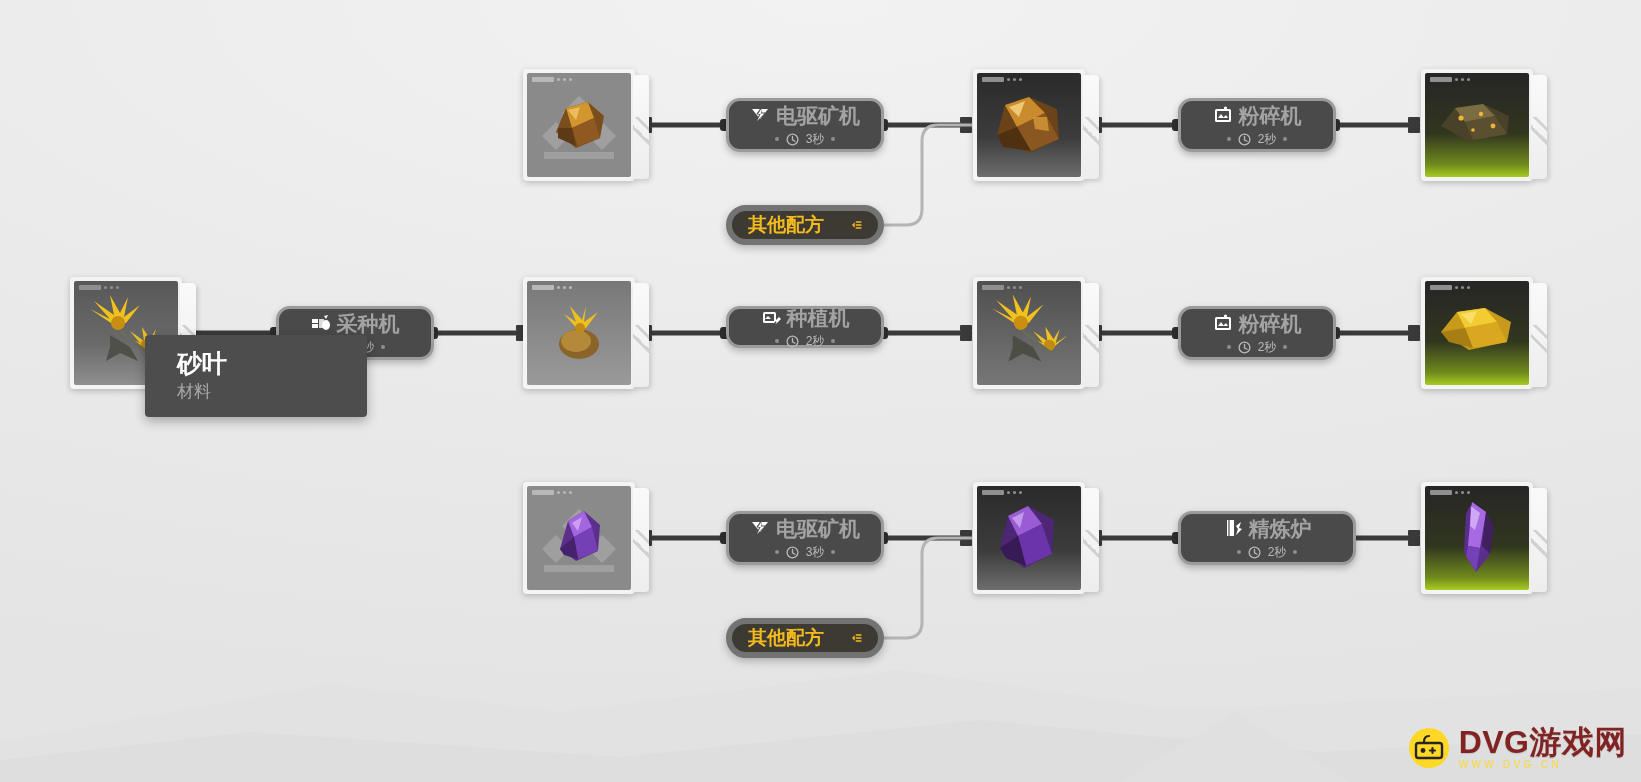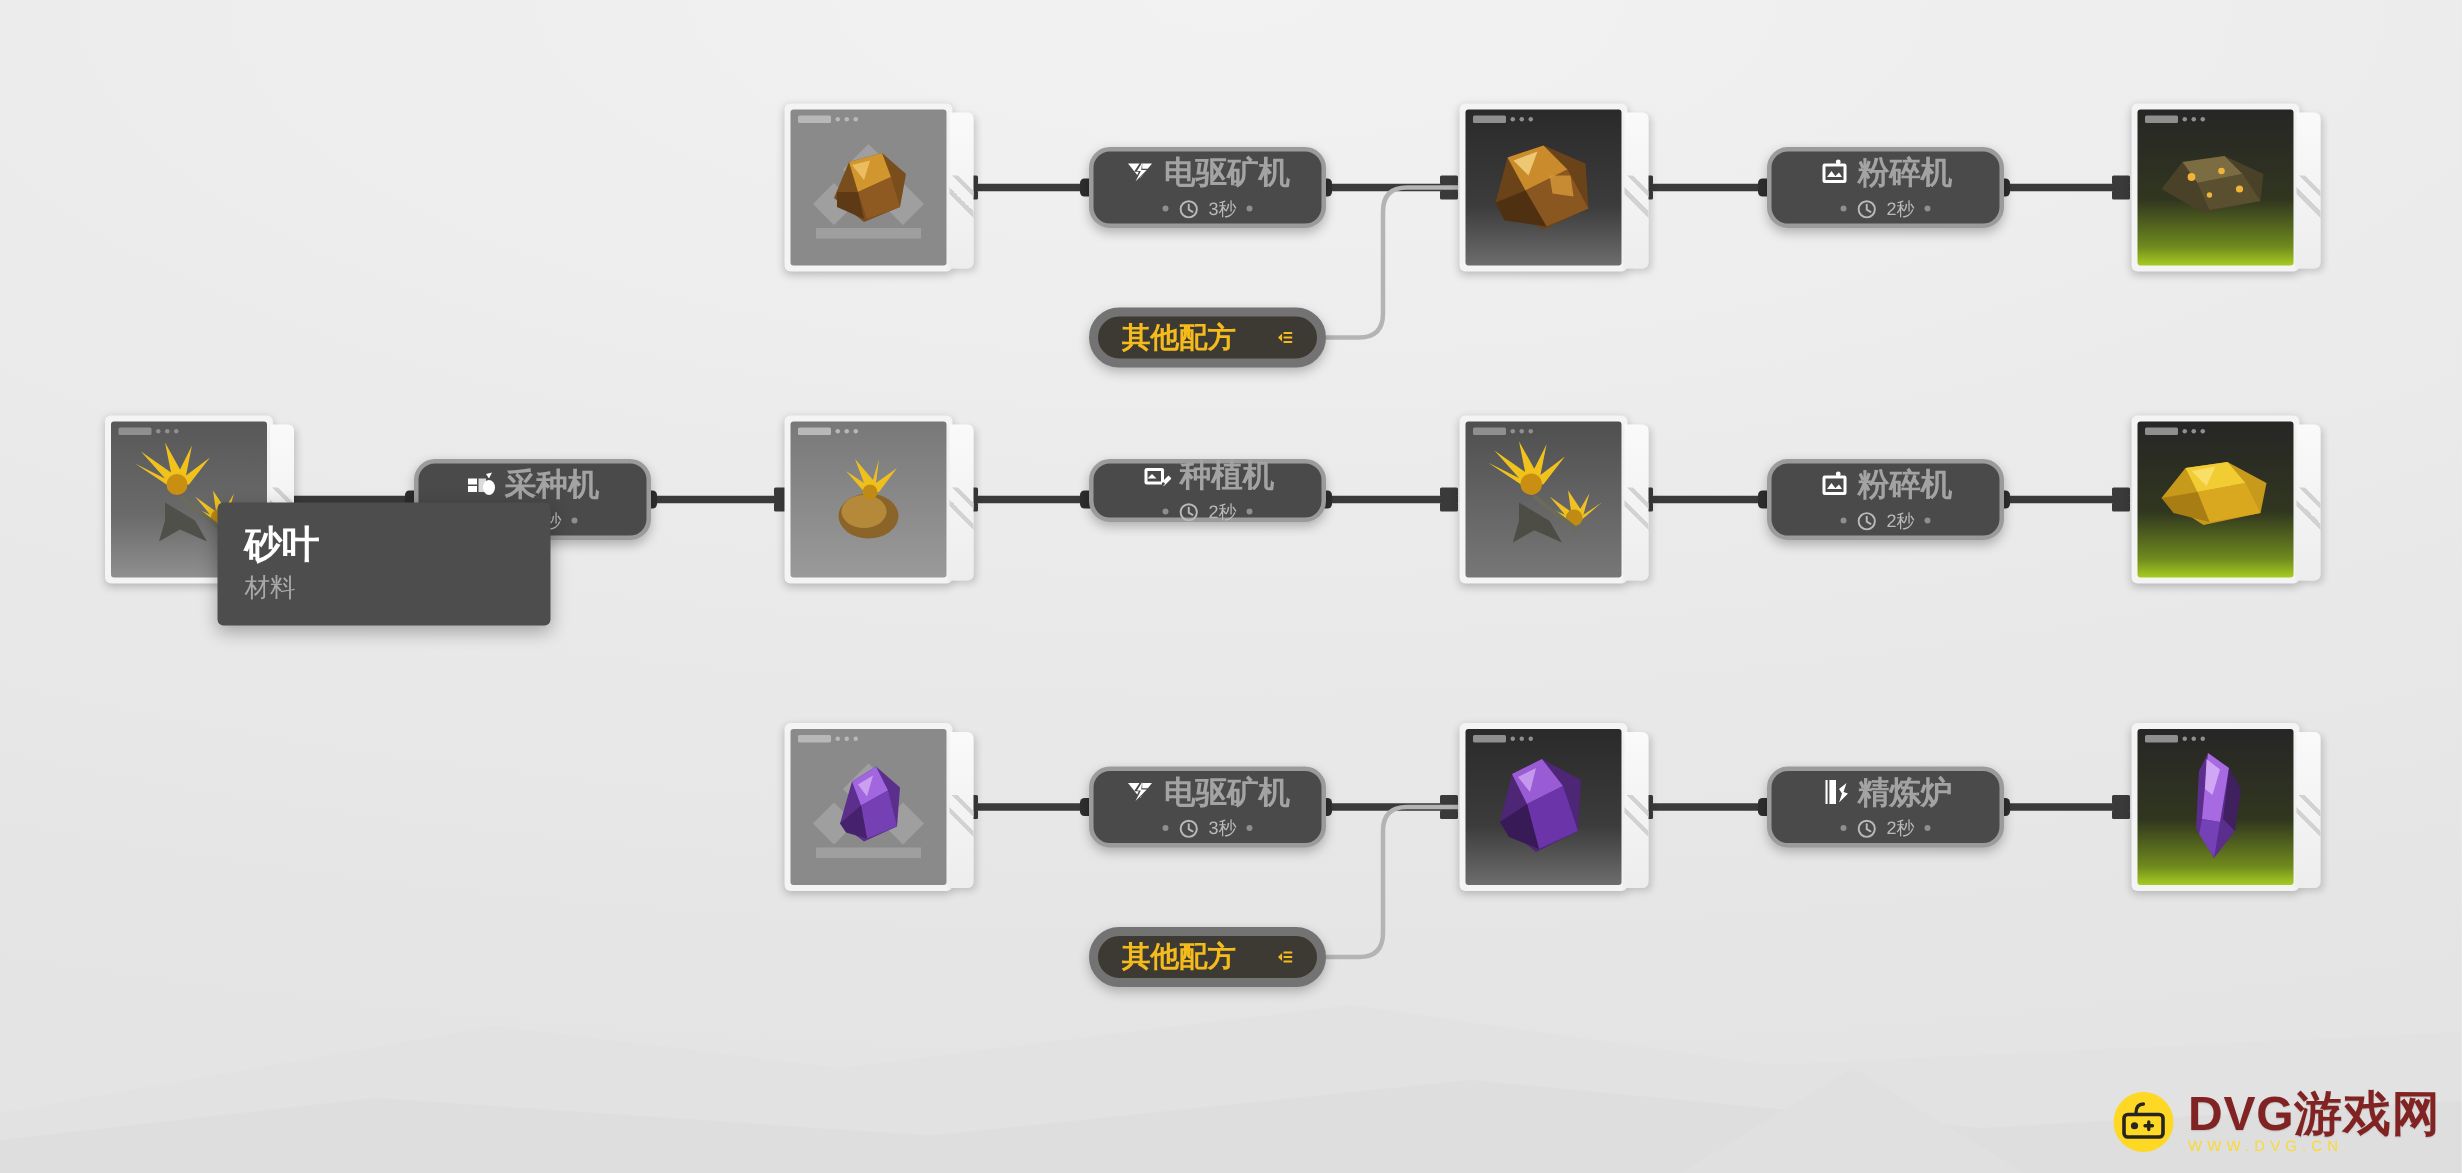--- a/index.html
+++ b/index.html
@@ -104,21 +104,21 @@
     z-index:8;
     cursor:pointer;
   }
   .recipe-pill .lbl{ color:#f5bb1d; font-size:19px; font-weight:bold; white-space:nowrap; }
 
   
   #tooltip{
     position:absolute;
     background:#4d4d4d;
     border-radius:4px;
-    padding:14px 18px 16px 18px;
+    padding:14px 18px 16px 32px;
     min-width:210px;
     box-shadow:0 4px 12px rgba(0,0,0,.3);
     z-index:30;
   }
   #tooltip .tt-title{ color:#fff; font-size:25px; font-weight:bold; line-height:1.15; }
   #tooltip .tt-sub{ color:#a8a8a8; font-size:17px; margin-top:4px; line-height:1.15; }
 
   
   #watermark{
     position:absolute; right:14px; bottom:12px;
@@ -542,21 +542,21 @@
       <svg class="thumb" width="78" height="72" viewBox="0 0 78 72">
         <path d="M10 46 L18 14 L38 4 L64 18 L62 52 L34 66 Z" fill="#4d2676"></path>
         <path d="M18 14 L38 4 L52 22 L28 34 Z" fill="#9a5cd4"></path>
         <path d="M28 34 L52 22 L62 52 L36 64 Z" fill="#6b34a8"></path>
         <path d="M10 46 L28 34 L36 64 L16 56 Z" fill="#371a56"></path>
         <path d="M22 16 L34 10 L30 26 Z" fill="#c9a0ef" opacity=".9"></path>
       </svg>
     </div>
   </div>
 
-  <div class="machine" style="left:1178px; top:511px; width:158px; height:54px;">
+  <div class="machine" style="left:1178px; top:511px; width:178px; height:54px;">
     <div class="machine-title">
       <svg width="20" height="20" viewBox="0 0 20 20">
         <path d="M4 2 L11 2 L11 18 L4 18 Z" fill="#fff"></path>
         <path d="M6 2 L6 18" stroke="#4a4a4a" stroke-width="1.2"></path>
         <path d="M13 8 L18 4 L16 10 L19 11 L13 17 L15 11 Z" fill="#fff"></path>
       </svg>
       <span>精炼炉</span>
     </div>
     <div class="machine-sub">
       <span class="pip"></span>

